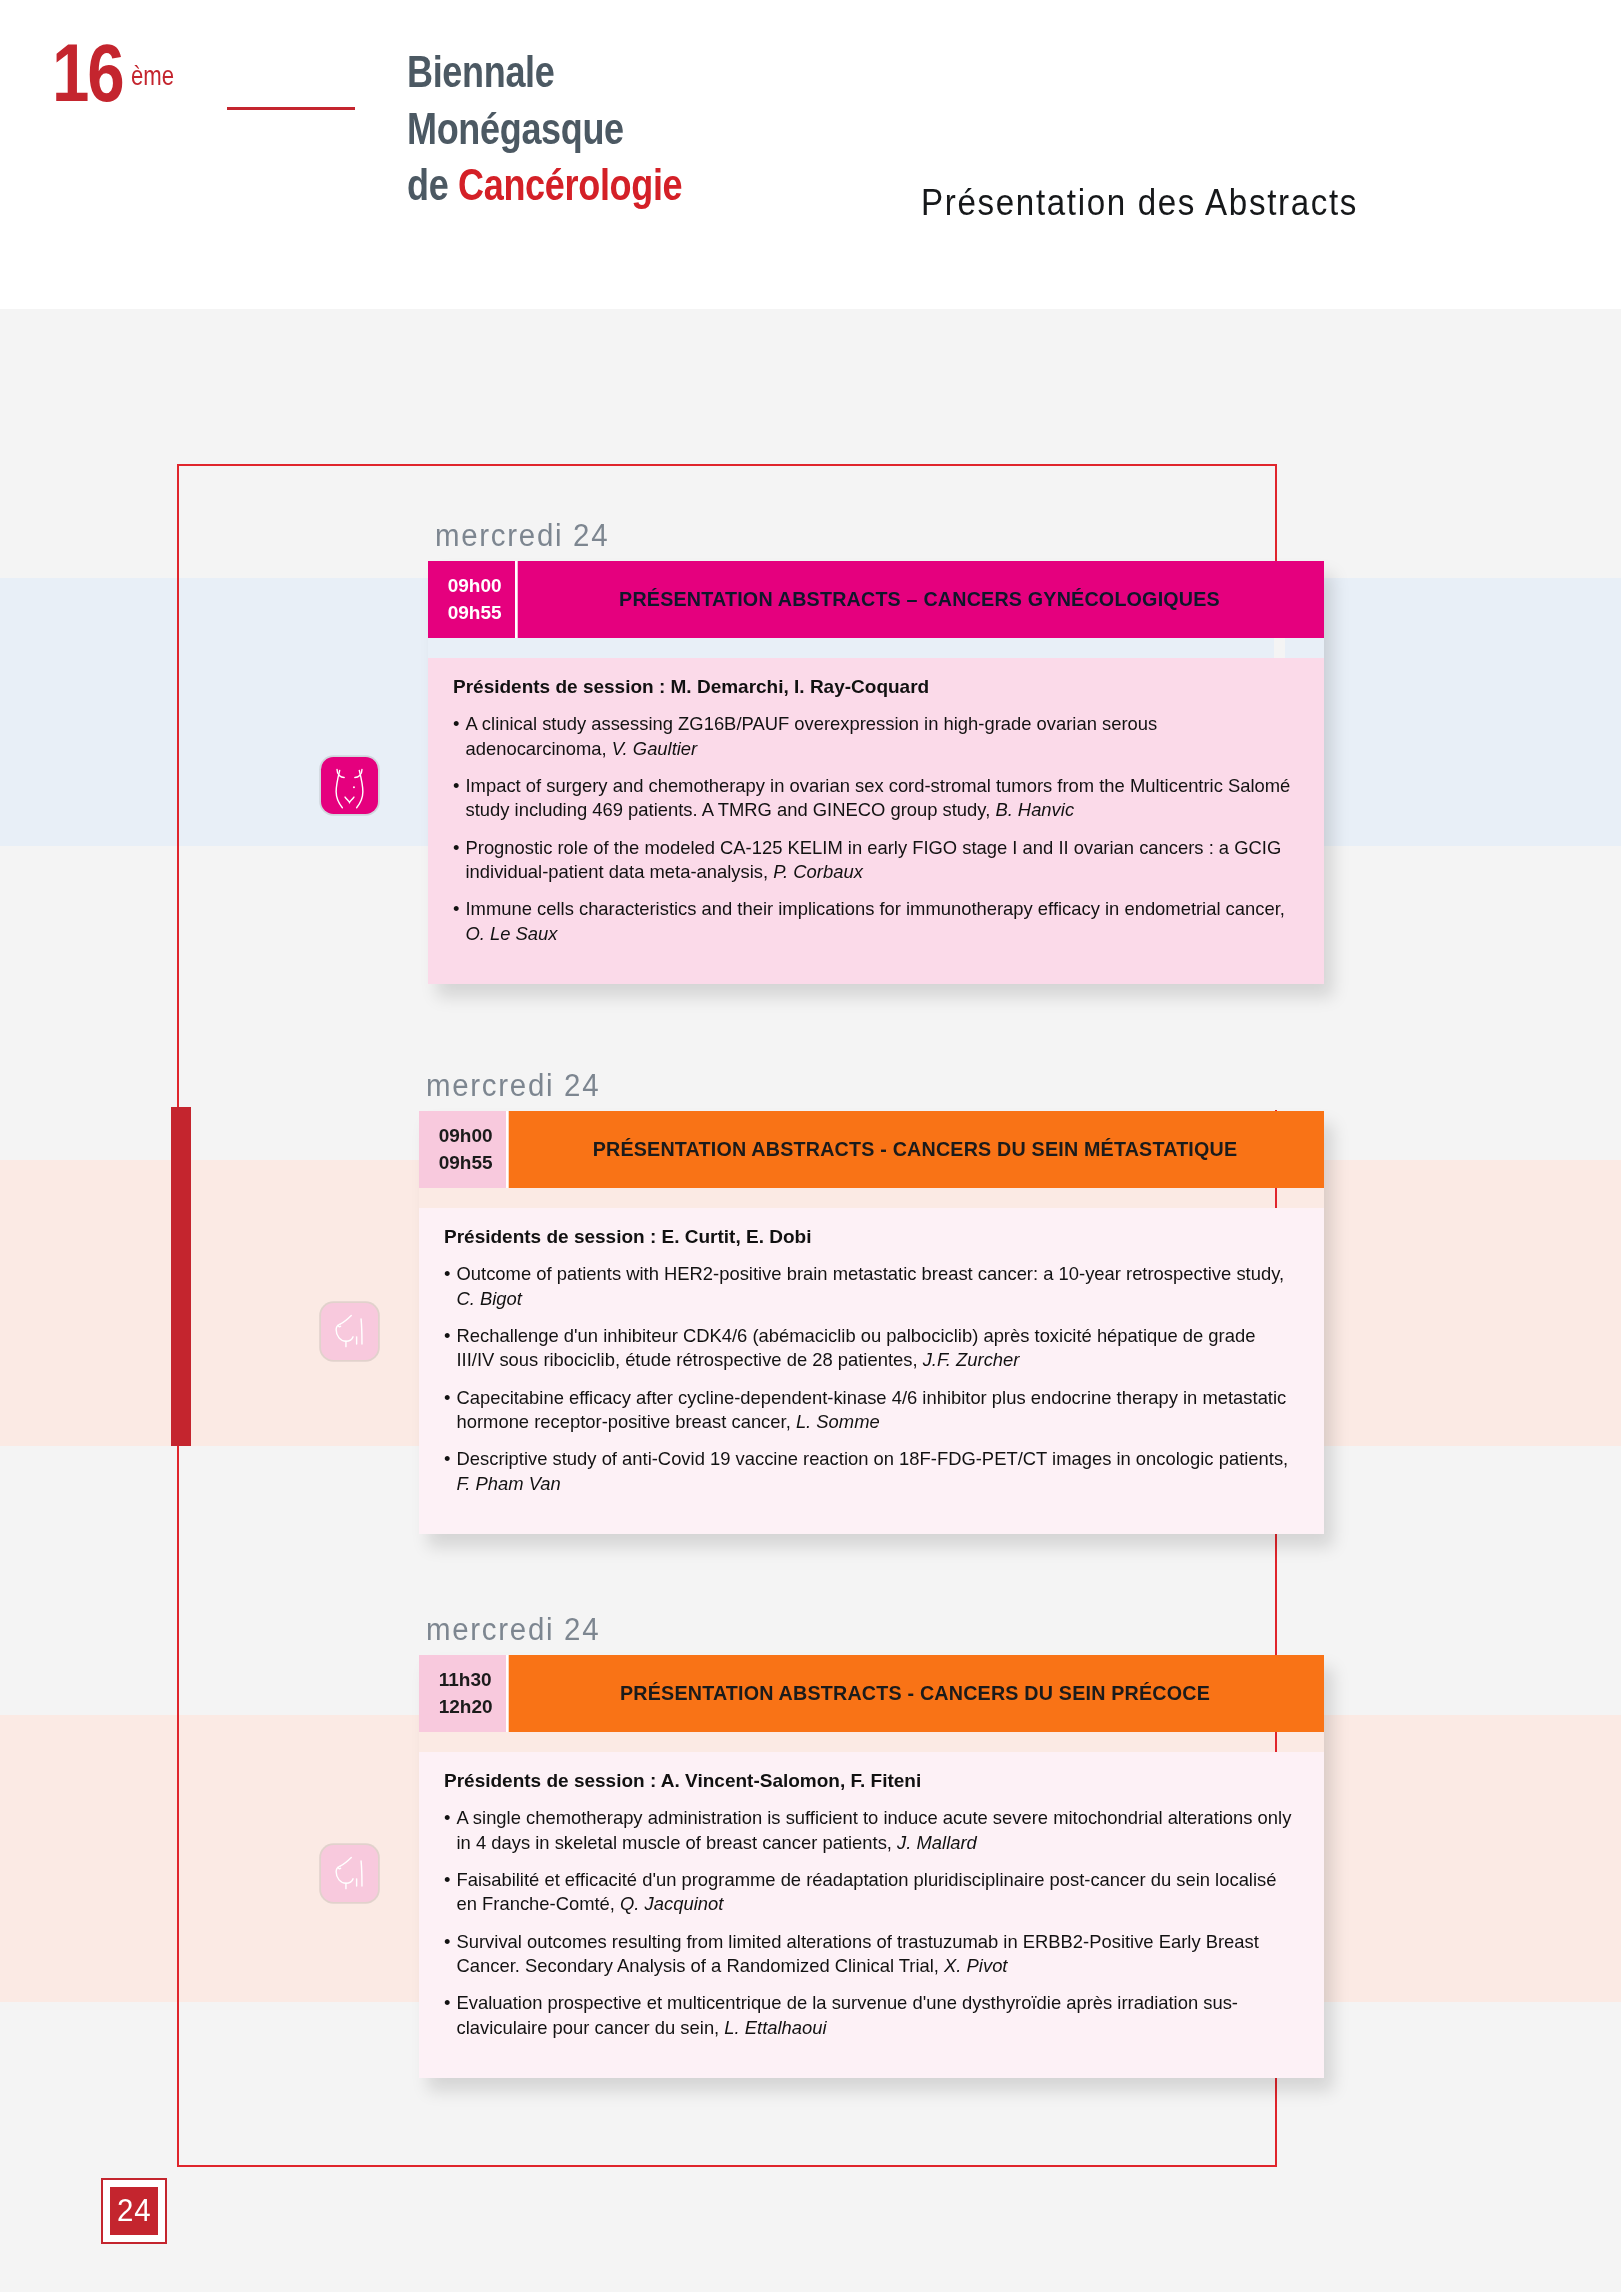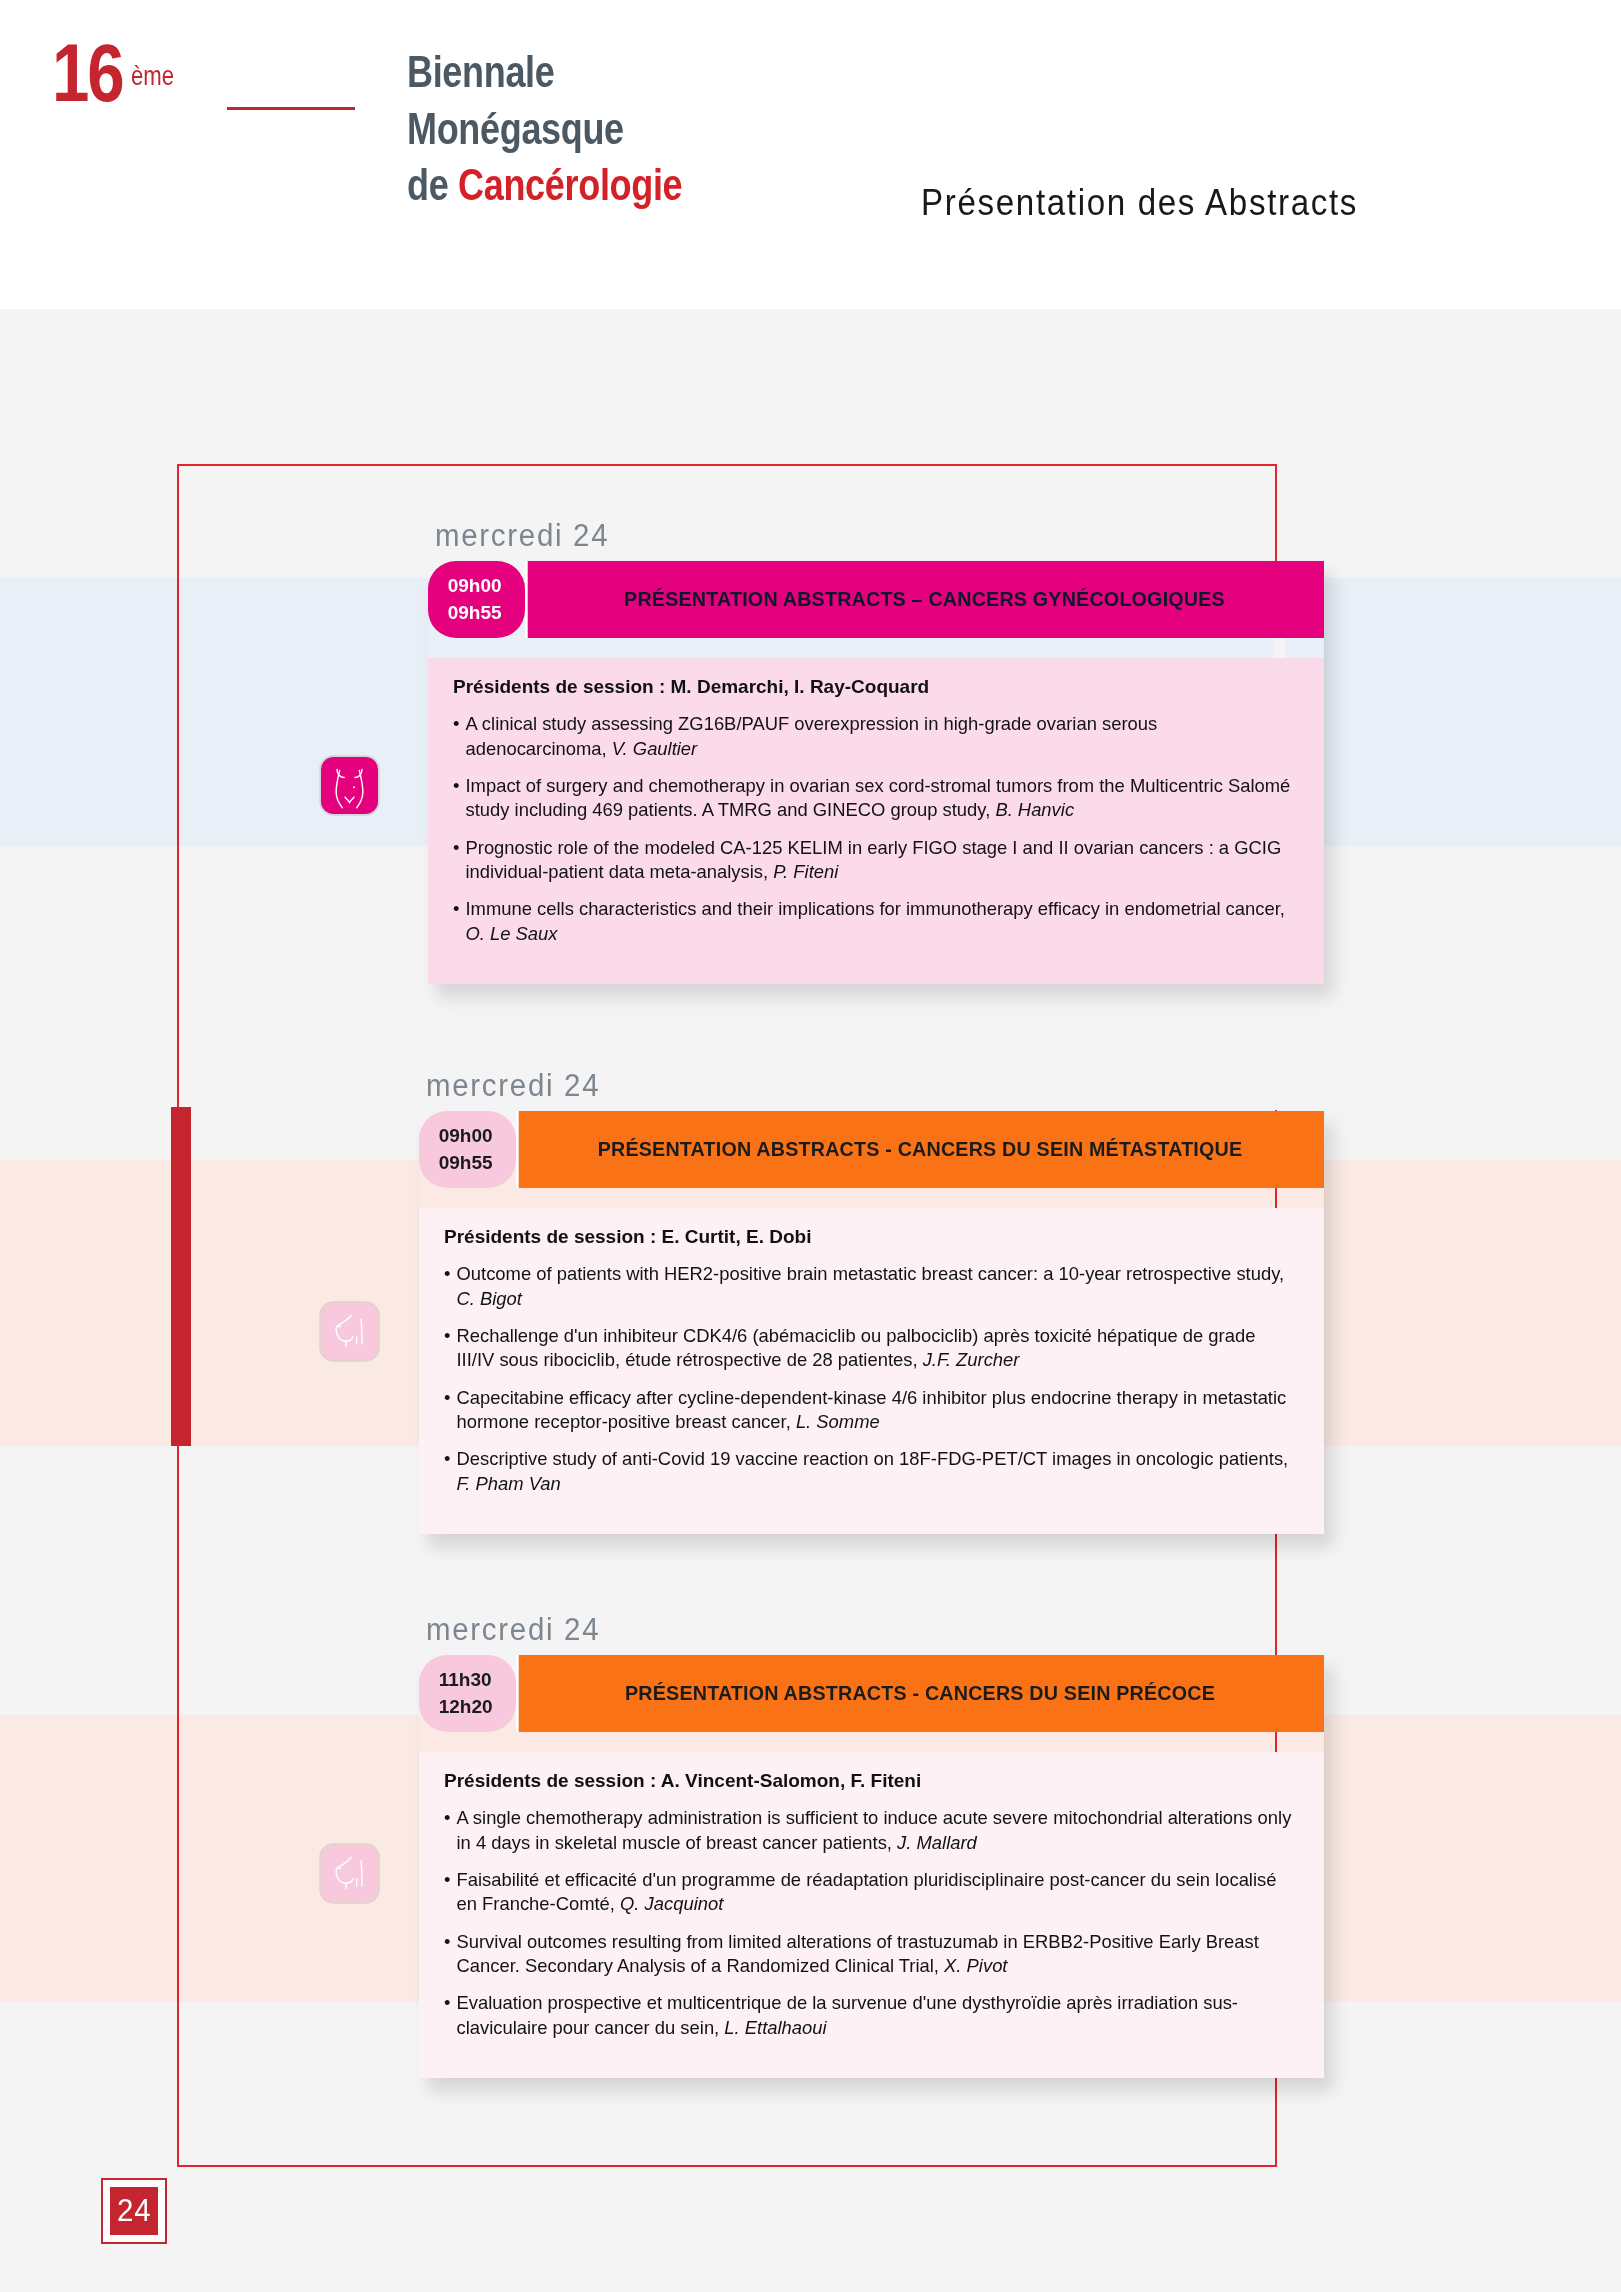--- a/index.html
+++ b/index.html
@@ -45,22 +45,22 @@
   #red-tab{position:absolute;left:171px;top:1107px;width:19.7px;height:339px;
            background:#c4252e;z-index:5;}
 
   
   .session{position:absolute;z-index:6;}
   .session-day{font-size:31px;color:#7d8690;letter-spacing:1.8px;
                margin-left:7.2px;margin-bottom:7.2px;
                transform:scaleX(0.95);transform-origin:left top;}
   .session-card{box-shadow:9px 12.5px 16px rgba(0,0,0,0.13);}
   .session-bar{display:flex;align-items:stretch;}
-  .session-time{width:97px;padding:10.7px 0 10.7px 19.7px;box-sizing:border-box;
-                font-size:19px;font-weight:bold;line-height:1.45;border-radius:28px;}
+  .session-time{width:87px;padding:10.7px 0 10.7px 19.7px;box-sizing:border-box;
+                font-size:19px;font-weight:bold;line-height:1.45;}
   .session-title{flex:1;display:flex;align-items:center;justify-content:center;
                  font-size:19.7px;font-weight:bold;letter-spacing:0.2px;text-align:center;
                  padding:0 14.3px;}
   
   .v-mag .session-time{background:#e5007e;color:#ffffff;}
   .v-mag .session-title{background:#e5007e;color:#0f172a;
                         box-shadow:inset 2.7px 0 0 #ffffff;}
   .v-mag .session-body{background:#fbdae9;}
   
   .v-pink .session-time{background:#f8c9dd;color:#1b1b1b;}
@@ -141,21 +141,21 @@
           <div class="abstract">
             <span class="bullet">•</span>
             <span class="txt"><span>A clinical study assessing ZG16B/PAUF overexpression in high-grade ovarian serous adenocarcinoma, </span><em>V. Gaultier</em></span>
           </div>
           <div class="abstract">
             <span class="bullet">•</span>
             <span class="txt"><span>Impact of surgery and chemotherapy in ovarian sex cord-stromal tumors from the Multicentric Salomé study including 469 patients. A TMRG and GINECO group study, </span><em>B. Hanvic</em></span>
           </div>
           <div class="abstract">
             <span class="bullet">•</span>
-            <span class="txt"><span>Prognostic role of the modeled CA-125 KELIM in early FIGO stage I and II ovarian cancers : a GCIG individual-patient data meta-analysis, </span><em>P. Fiteni</em></span>
+            <span class="txt"><span>Prognostic role of the modeled CA-125 KELIM in early FIGO stage I and II ovarian cancers : a GCIG individual-patient data meta-analysis, </span><em>P. Corbaux</em></span>
           </div>
           <div class="abstract">
             <span class="bullet">•</span>
             <span class="txt"><span>Immune cells characteristics and their implications for immunotherapy efficacy in endometrial cancer, </span><em>O. Le Saux</em></span>
           </div>
         </div>
       </div>
     </div>
     <div class="session" style="top: 1068px; left: 419px; width: 905px;">
       <div class="session-day">mercredi 24</div>

